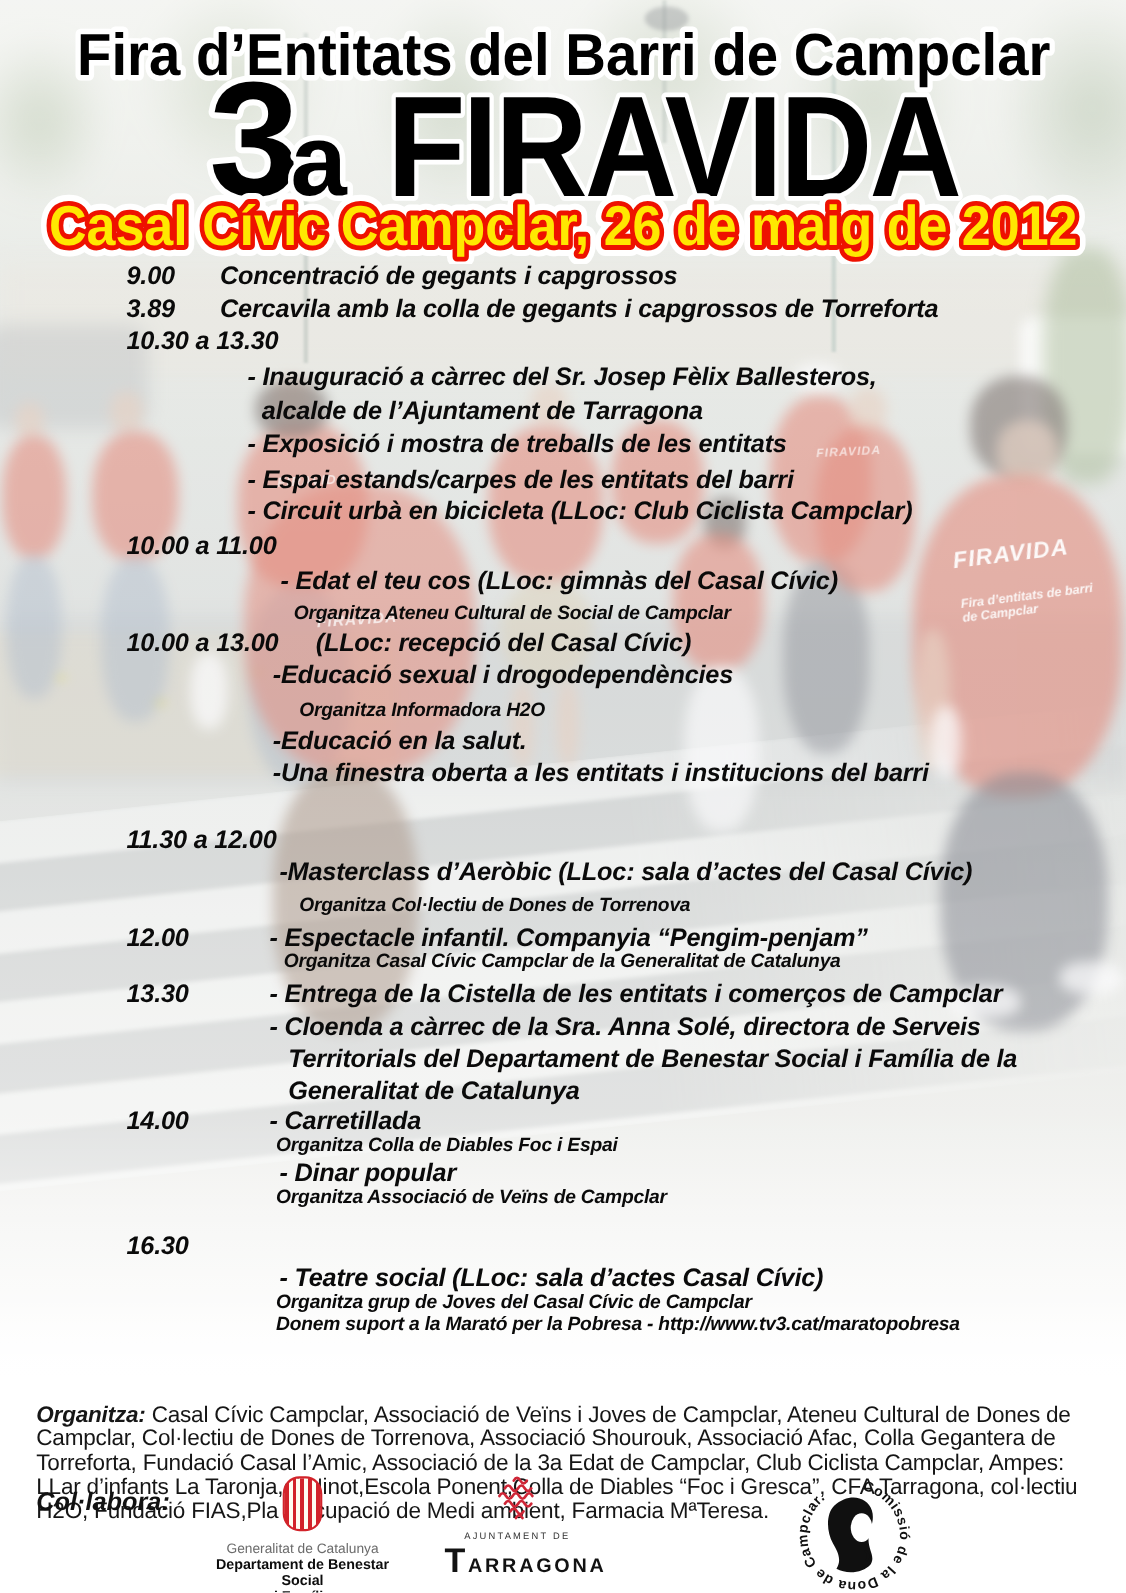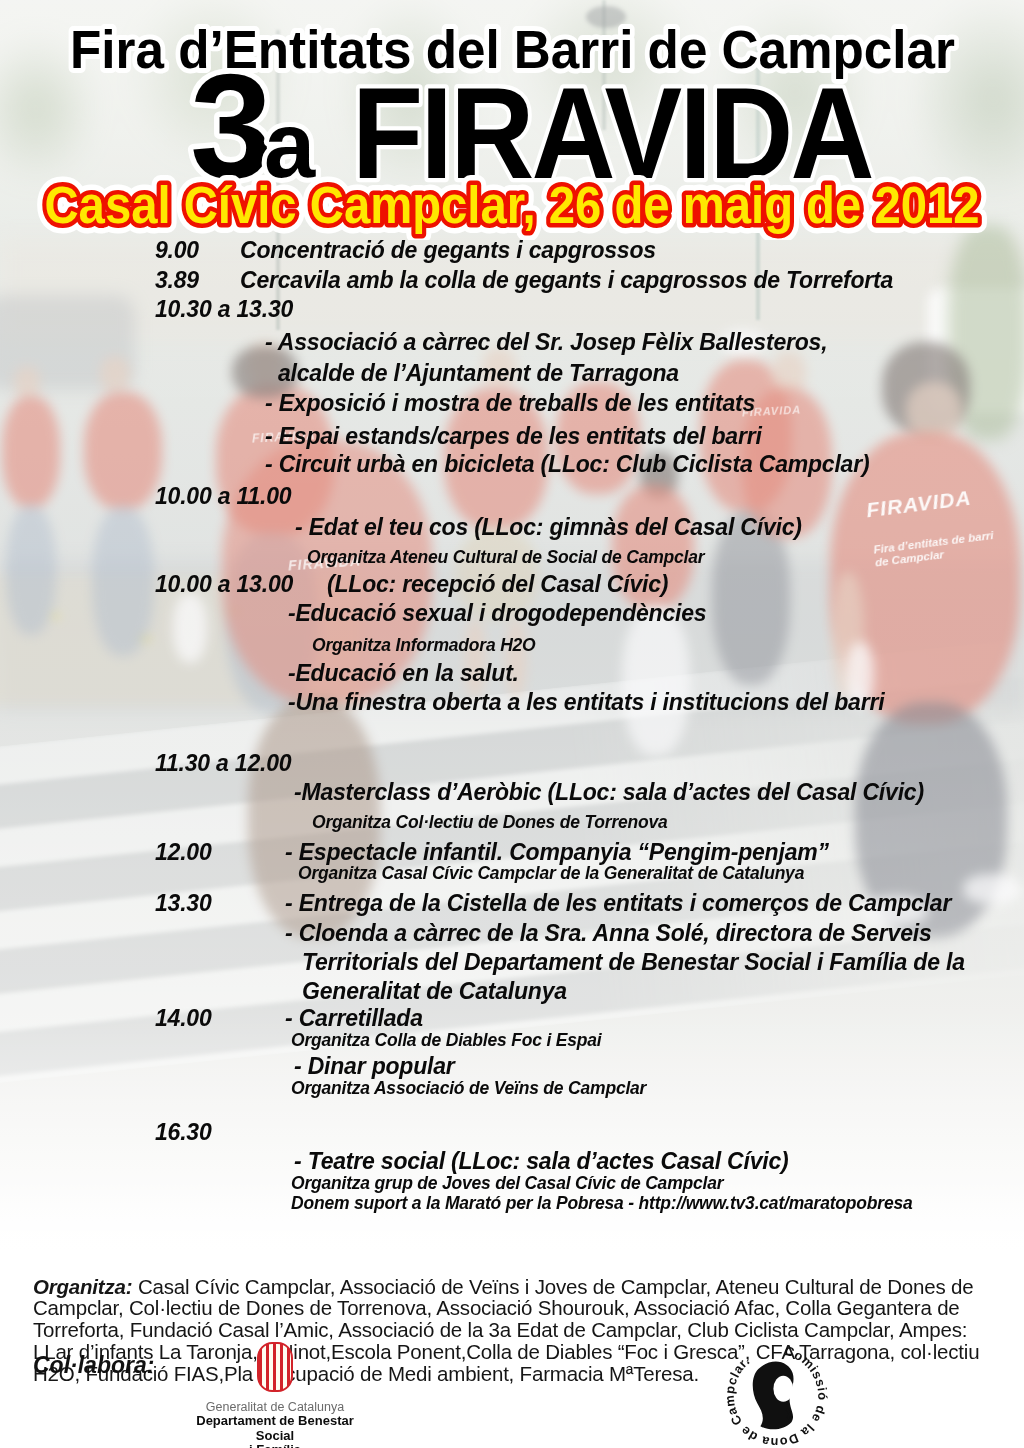--- a/index.html
+++ b/index.html
@@ -58,21 +58,21 @@
   .shirt-print-sub{position:absolute;color:rgba(255,255,255,.88);font-style:italic;font-weight:bold;
     line-height:1.15;filter:blur(.4px);}
   .wash{position:absolute;left:0;top:0;width:1024px;height:1260px;
     background:linear-gradient(180deg,rgba(255,255,255,.52) 0%,rgba(255,255,255,.4) 18%,
       rgba(255,255,255,.38) 55%,rgba(255,255,255,.45) 80%,rgba(255,255,255,.78) 94%,#ffffff 100%);}
 
   
   .header-svg{position:absolute;left:0;top:0;z-index:4;}
 
   
-  .schedule{position:absolute;left:0;top:0;width:816px;height:1260px;z-index:5;margin-left:40px;}
+  .schedule{position:absolute;left:0;top:0;width:816px;height:1260px;z-index:5;}
   .srow{position:absolute;left:0;width:100%;height:0;color:#0a0a0a;
     font:italic bold 23px/1.1 "Liberation Sans",sans-serif;letter-spacing:-0.2px;}
   .srow.sm{font-size:17.5px;}
   .stime{position:absolute;left:115px;top:0;white-space:nowrap;}
   .stext{position:absolute;top:0;white-space:nowrap;}
 
   
   .footer{position:absolute;left:0;top:1250px;width:1024px;height:198px;background:#ffffff;z-index:6;}
   .org-par{position:absolute;left:33px;top:5px;width:958px;color:#161616;
     font:20.5px/1.07 "Liberation Sans",sans-serif;letter-spacing:-0.2px;}
@@ -185,21 +185,21 @@
         <span class="stext" style="left: 200px;">Concentració de gegants i capgrossos</span>
       </div>
       <div class="srow" style="top: 268px;">
         <span class="stime">3.89</span>
         <span class="stext" style="left: 200px;">Cercavila amb la colla de gegants i capgrossos de Torreforta</span>
       </div>
       <div class="srow" style="top: 297px;">
         <span class="stime">10.30 a 13.30</span>
       </div>
       <div class="srow" style="top: 330px;">
-        <span class="stext" style="left: 225px;">- Associació a càrrec del Sr. Josep Fèlix Ballesteros,</span>
+        <span class="stext" style="left: 225px;">- Inauguració a càrrec del Sr. Josep Fèlix Ballesteros,</span>
       </div>
       <div class="srow" style="top: 361px;">
         <span class="stext" style="left: 238px;">alcalde de l’Ajuntament de Tarragona</span>
       </div>
       <div class="srow" style="top: 391px;">
         <span class="stext" style="left: 225px;">- Exposició i mostra de treballs de les entitats</span>
       </div>
       <div class="srow" style="top: 424px;">
         <span class="stext" style="left: 225px;">- Espai estands/carpes de les entitats del barri</span>
       </div>
@@ -295,20 +295,34 @@
 
     <div class="logo gencat">
       <span class="gencat-sym"></span>
       <div class="gencat-cap">
         <div class="l1">Generalitat de Catalunya</div>
         <div class="l2">Departament de Benestar Social</div>
         <div class="l3">i Família</div>
       </div>
     </div>
 
+    <div class="logo tarragona">
+      <svg width="46" height="44" viewBox="0 0 46 44">
+        <g fill="none" stroke="#cf2637" stroke-width="2.4" stroke-linecap="round">
+          <path d="M17,6 q3,-5 6,0 q3,5 6,0"></path>
+          <path d="M9,13 q3,-5 6,0 q3,5 6,0 q3,-5 6,0 q3,5 6,0"></path>
+          <path d="M4,20 q3,-5 6,0 q3,5 6,0 q3,-5 6,0 q3,5 6,0 q3,-5 6,0"></path>
+          <path d="M9,27 q3,-5 6,0 q3,5 6,0 q3,-5 6,0 q3,5 6,0"></path>
+          <path d="M14,34 q3,-5 6,0 q3,5 6,0"></path>
+          <path d="M19,40 q3,-5 6,0"></path>
+        </g>
+      </svg>
+      <div class="tgn-small">AJUNTAMENT DE</div>
+      <div class="tgn-name">TARRAGONA</div>
+    </div>
 
 
     <div class="logo dona">
       <svg width="104" height="104" viewBox="0 0 100 100">
         <defs>
           <path id="donaCircle" d="M50,9.5 a40.5,40.5 0 1,1 -0.02,0 Z"></path>
         </defs>
         <text font-size="12.3" font-weight="bold" fill="#111" letter-spacing="0.6" font-family="Liberation Sans, sans-serif">
           <textPath href="#donaCircle" startOffset="3%">Comissió de la Dona de Campclar.</textPath>
         </text>

